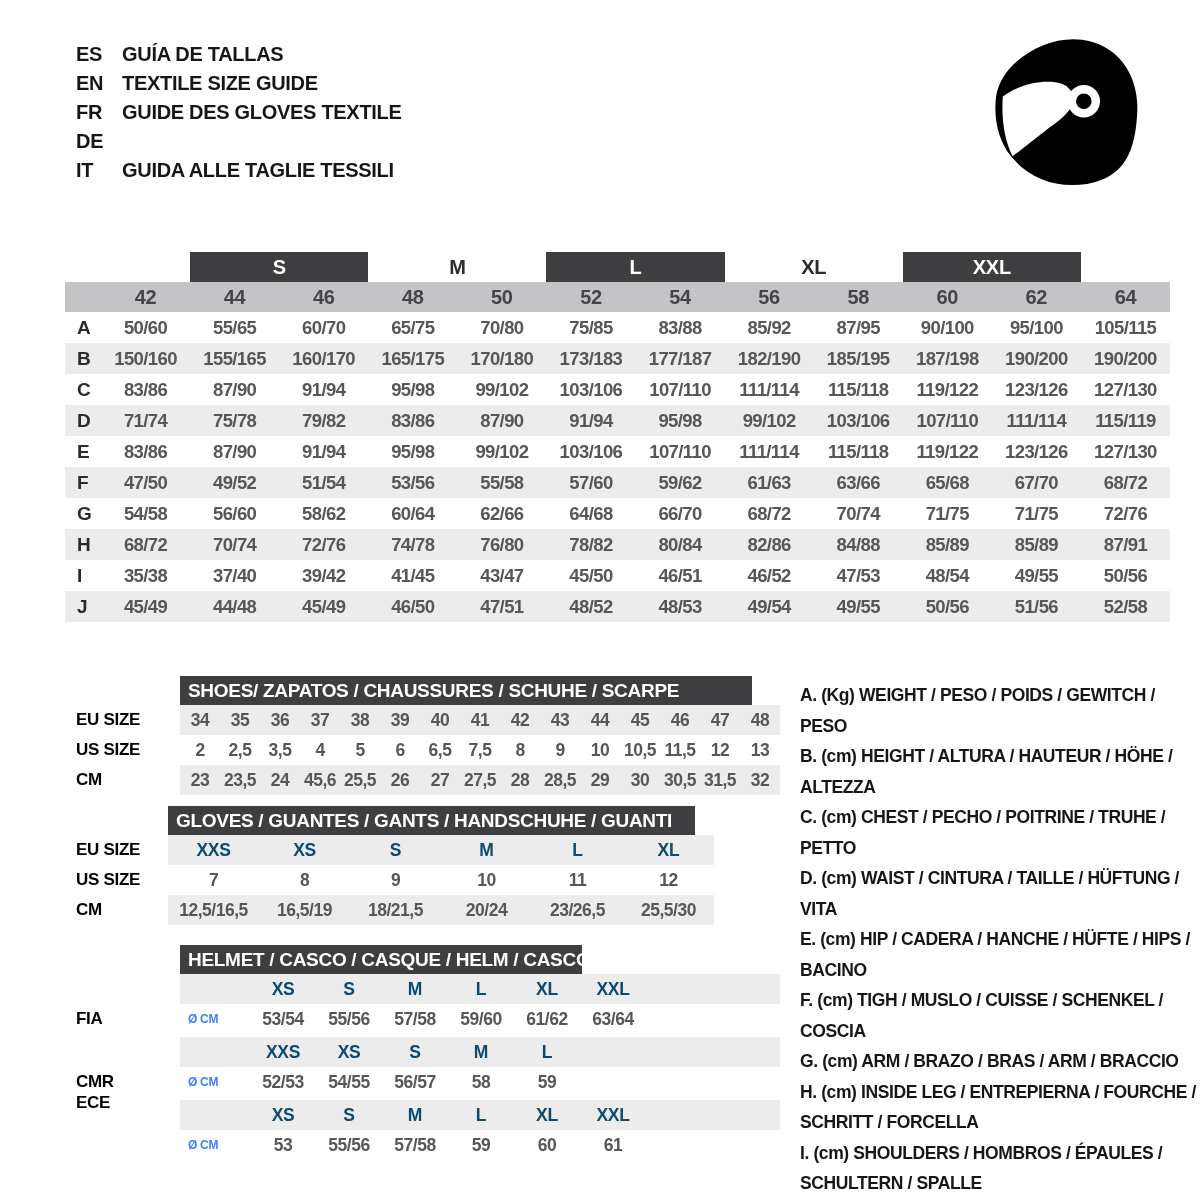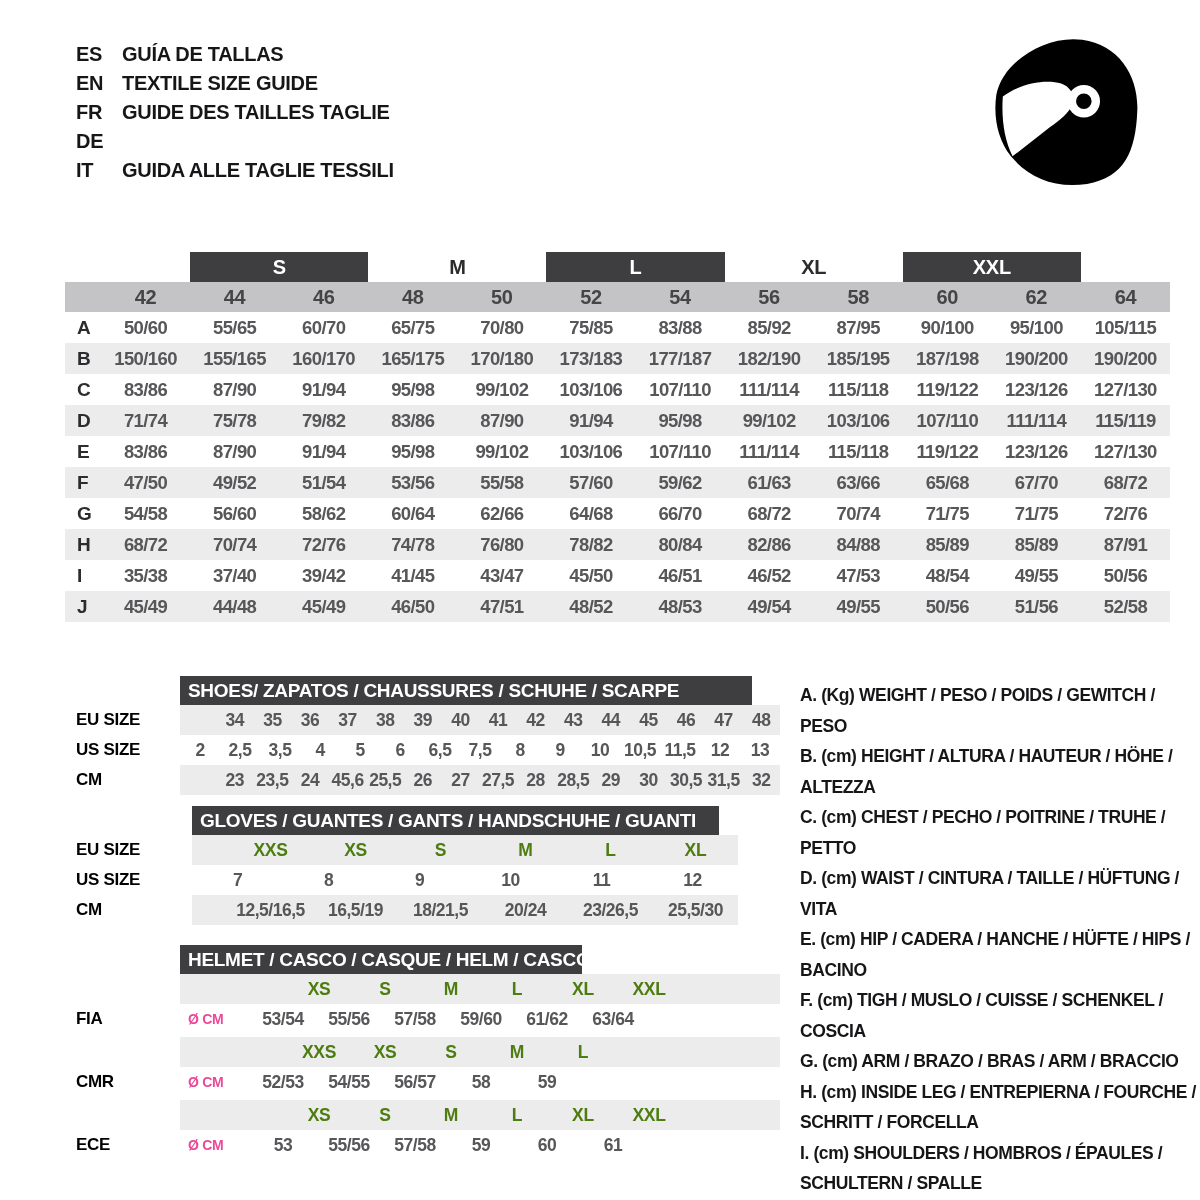--- a/index.html
+++ b/index.html
@@ -31,41 +31,41 @@
   .trow{height:31px;}
   .rows > div:nth-of-type(even){background:#ececed;}
   .trow .letter{display:flex;align-items:center;padding-left:12px;font-size:19px;color:#2c2c2e;}
   .trow .cell{display:flex;align-items:center;justify-content:center;font-size:18.5px;color:#57575a;letter-spacing:-0.6px;}
 
   
   .tbar{background:#3e3e40;color:#fff;height:29px;line-height:29px;padding-left:8px;
         font-weight:bold;font-size:19px;white-space:nowrap;}
   .shoes-block{position:absolute;left:180px;top:676px;width:600px;}
   .shoes-block .tbar{width:564px;}
-  .gloves-block{position:absolute;left:192px;top:806px;width:546px;}
+  .gloves-block{position:absolute;left:168px;top:806px;width:546px;}
   .gloves-block .tbar{width:519px;}
   .helmet-block{position:absolute;left:180px;top:945px;width:600px;}
   .helmet-block .tbar{width:394px;}
-  .band{background:#ececed;padding-left:36px;}
+  .band{background:#ececed;}
   .vrow{height:30px;display:grid;font-weight:bold;}
   .vrow .cell{display:flex;align-items:center;justify-content:center;font-size:17.5px;
               color:#57575a;letter-spacing:-0.5px;white-space:nowrap;}
-  .vrow .szcell{display:flex;align-items:center;justify-content:center;font-size:17.5px;color:#4d7c0f;}
+  .vrow .szcell{display:flex;align-items:center;justify-content:center;font-size:17.5px;color:#0c4a6e;}
   .cols15{grid-template-columns:repeat(15,1fr);}
   .cols6g{grid-template-columns:repeat(6,1fr);}
   .helm-row{grid-template-columns:70px repeat(6,66px);}
-  .helm-row .unit{display:flex;align-items:center;padding-left:8px;font-size:14px;color:#ec4899;}
+  .helm-row .unit{display:flex;align-items:center;padding-left:8px;font-size:12px;color:#3b82f6;}
   .subgap{height:3px;}
 
   
   .side-label{position:absolute;left:76px;height:30px;line-height:30px;font-weight:bold;
               font-size:17px;color:#000000;white-space:nowrap;}
   .sl-shoes-eu{top:705px}.sl-shoes-us{top:735px}.sl-shoes-cm{top:765px}
   .sl-gloves-eu{top:835px}.sl-gloves-us{top:865px}.sl-gloves-cm{top:895px}
-  .sl-fia{top:1004px}.sl-cmr{top:1067px}.sl-ece{top:1130px}
+  .sl-fia{top:1004px}.sl-cmr{top:1067px}.sl-ece{top:1088px}
 
   
   .legend{position:absolute;left:800px;top:680px;width:402px;}
   .legend-item{font-weight:bold;font-size:17.5px;line-height:30.5px;color:#161618;letter-spacing:-0.4px;}
 
   .dc{display:contents;}
 </style>
 </head>
 <body>
 
@@ -78,21 +78,21 @@
         <span class="lang-title">GUÍA DE TALLAS</span>
       </div>
 
       <div class="lang-row">
         <span class="lang-code">EN</span>
         <span class="lang-title">TEXTILE SIZE GUIDE</span>
       </div>
 
       <div class="lang-row">
         <span class="lang-code">FR</span>
-        <span class="lang-title">GUIDE DES TAILLES TAGLIE</span>
+        <span class="lang-title">GUIDE DES GLOVES TEXTILE</span>
       </div>
 
       <div class="lang-row">
         <span class="lang-code">DE</span>
       </div>
 
       <div class="lang-row">
         <span class="lang-code">IT</span>
         <span class="lang-title">GUIDA ALLE TAGLIE TESSILI</span>
       </div>

